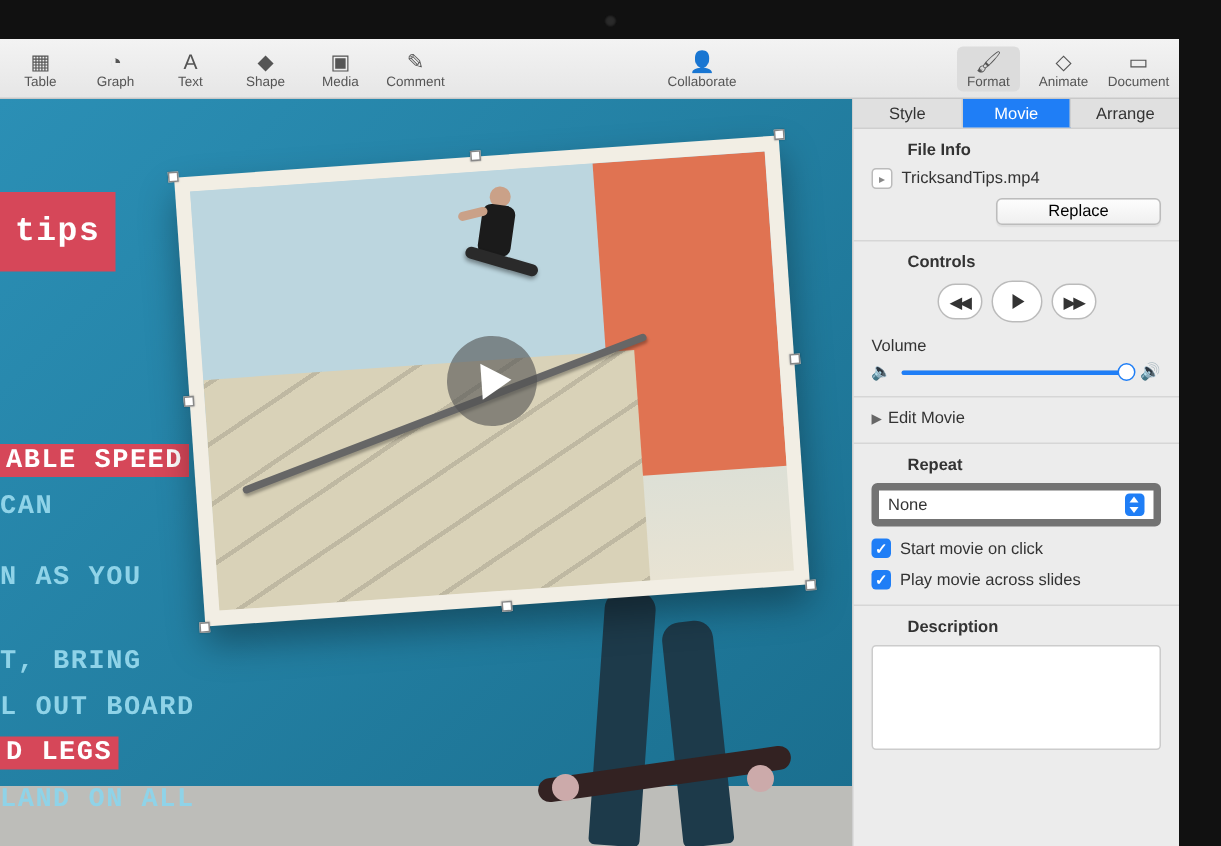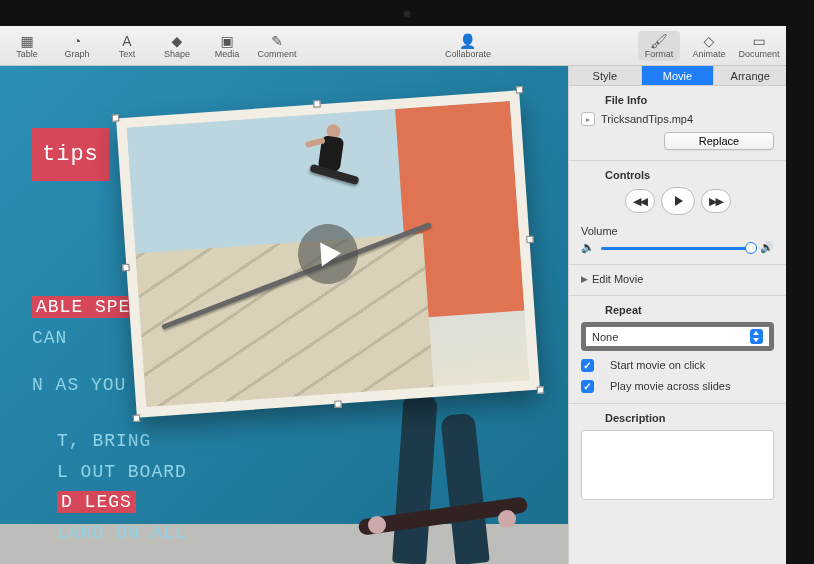--- a/index.html
+++ b/index.html
@@ -119,37 +119,36 @@
     position: absolute;
     width: 18px; height: 18px; border-radius: 50%;
     background: #caa;
   }
   .skate-bg .w1 { left: 30px; bottom: 30px; }
   .skate-bg .w2 { left: 160px; bottom: 36px; }
 
   .txt {
     position: absolute;
     font-family: "Courier New", monospace;
-    font-weight: normal;
+    font-weight: bold;
     letter-spacing: 1px;
     color: #8fd3e8;
     font-size: 18px;
     line-height: 1.7;
-    margin-left: 32px;
   }
   .hl { background: #d64759; color: #fff; padding: 1px 4px; }
   .txt.title-chip {
     top: 62px; left: 0px;
     background: #d64759; color: #fff;
     padding: 8px 10px; font-size: 22px;
   }
   .txt.lie { top: 120px; left: 0; font-size: 24px; color: #5fb8d6; }
   .txt.block1 { top: 226px; left: 0; }
   .txt.block2 { top: 304px; left: 0; }
-  .txt.block3 { top: 360px; left: 0; padding-left: 25px; }
+  .txt.block3 { top: 360px; left: 0; }
 
   .movie-frame {
     position: absolute;
     top: 38px; left: 126px;
     width: 404px; height: 300px;
     transform: rotate(-4deg);
     background: #f2eee4;
     padding: 10px;
     box-shadow: 0 12px 24px rgba(0,0,0,0.35);
   }
@@ -304,21 +303,21 @@
     width:13px;height:15px;
     background:#1f7ef6;border-radius:3px;
     position:relative;
   }
   .updn::before,.updn::after{
     content:"";position:absolute;left:3px;
     border-left:3.5px solid transparent;border-right:3.5px solid transparent;
   }
   .updn::before{top:2px;border-bottom:4px solid #fff;}
   .updn::after{bottom:2px;border-top:4px solid #fff;}
-  .check-row{display:flex;gap:16px;margin-top:8px;font-size:11px;}
+  .check-row{display:flex;align-items:center;gap:6px;margin-top:8px;font-size:11px;}
   .cbox{
     width:13px;height:13px;border-radius:3px;
     background:#1f7ef6;
     display:flex;align-items:center;justify-content:center;
   }
   .cbox::after{content:"✓";color:#fff;font-size:10px;font-weight:bold;}
   .desc-box{
     margin-top:6px;
     background:#fff;border:1px solid #ccc;border-radius:3px;
     height:70px;

